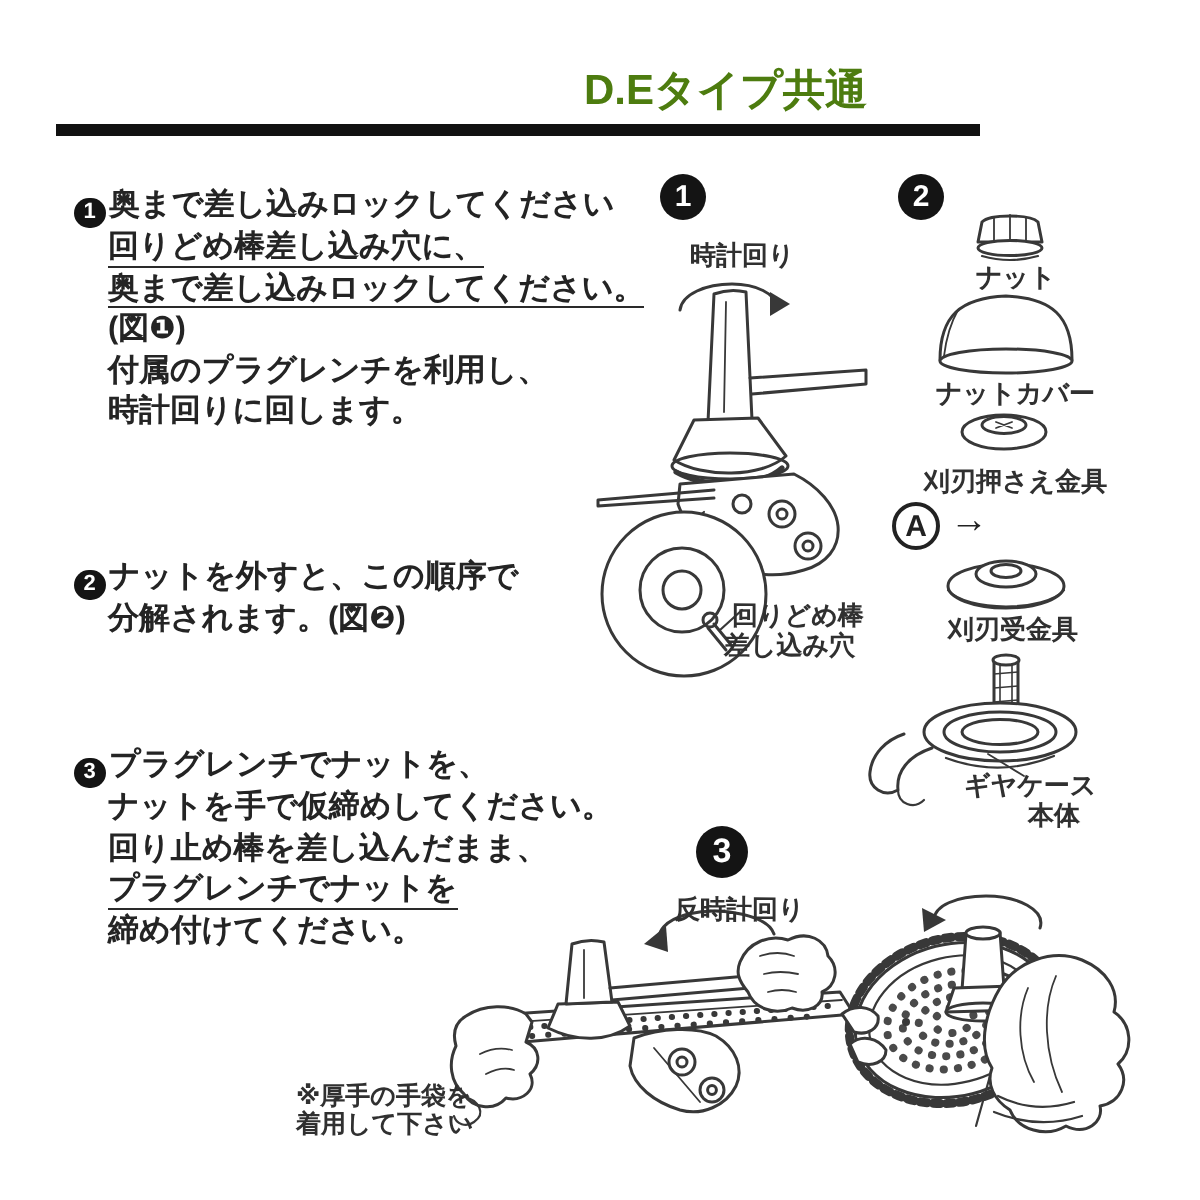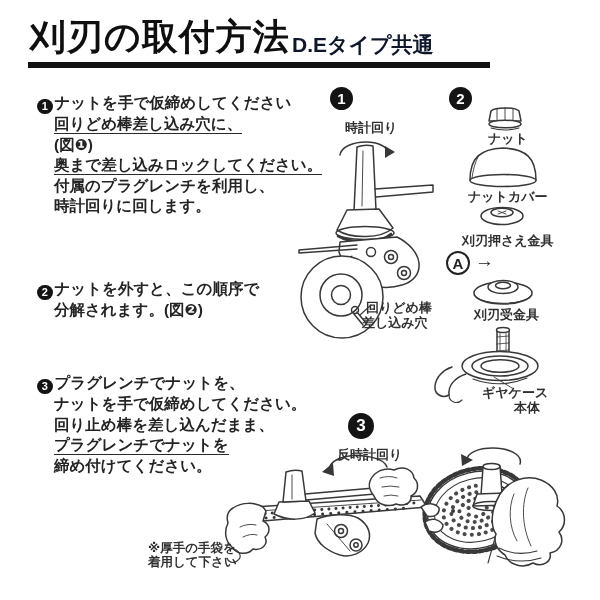--- a/index.html
+++ b/index.html
@@ -1,21 +1,21 @@
 <!DOCTYPE html>
 <html><head>
 <meta charset="utf-8">
 <style>
   * { margin:0; padding:0; box-sizing:border-box; }
   html,body { width:600px; height:600px; background:#ffffff; }
   body { font-family:"Liberation Sans","DejaVu Sans",sans-serif; color:#1f1f1f; overflow:hidden; }
   .page { position:relative; width:600px; height:600px; background:#fff; }
 
   .title { position:absolute; left:30px; top:13px; font-size:36px; font-weight:bold; color:#0f0f0f; letter-spacing:1px; white-space:nowrap; }
-  .subtitle { position:absolute; left:292px; top:31px; font-size:21px; font-weight:bold; color:#0f172a; white-space:nowrap; }
+  .subtitle { position:absolute; left:292px; top:31px; font-size:21px; font-weight:bold; color:#4d7c0f; white-space:nowrap; }
   .title-bar { position:absolute; left:28px; top:62px; width:462px; height:6px; background:#111; }
 
   .step { position:absolute; font-size:15.5px; line-height:20.6px; font-weight:600; color:#242424; }
   .step .line { white-space:nowrap; }
   .step .ind { padding-left:17px; }
   .u { border-bottom:1.6px solid #2a2a2a; padding-bottom:0.5px; }
   .bullet { display:inline-flex; width:15.5px; height:15.5px; border-radius:50%; background:#141414; color:#fff;
             font-size:11px; font-weight:bold; align-items:center; justify-content:center; margin-right:2px; vertical-align:-2px; }
 
   .badge { position:absolute; border-radius:50%; background:#141414; color:#fff; font-weight:bold;
@@ -133,29 +133,28 @@
       <path d="M462,466 L461,454 L473,460 Z" fill="#383838" stroke="none"></path>
       <path d="M500,494 C508,481 526,474 541,480 C553,485 560,495 557,506 C566,512 567,525 559,532 C565,540 561,551 550,553 C552,561 543,568 533,563 C523,569 509,565 505,555 C497,550 493,542 496,534 C490,525 491,509 500,494 Z" fill="#fff"></path>
       <path d="M514,494 C508,508 509,527 517,541 M528,488 C521,504 522,527 531,546" stroke-width="0.9"></path>
       <path d="M499,548 Q517,557 537,551 M497,556 Q519,565 541,558" stroke-width="1.1"></path>
       <path d="M495,538 L488,563" stroke-width="1.1"></path>
       <path d="M421,507 C427,502 435,503 439,508 C440,514 434,518 427,516 Z" fill="#fff"></path>
       <path d="M425,522 C431,517 439,519 443,525 C443,531 436,534 429,531 Z" fill="#fff"></path>
     </g>
   </svg>
 
-  <div class="title">刈刃の取付方法</div>
   <div class="subtitle">D.Eタイプ共通</div>
   <div class="title-bar"></div>
 
   <div class="step" style="left:37px; top:93px;">
-    <div class="line"><span class="bullet">1</span><span>ナットを手で仮締めしてください</span></div>
+    <div class="line"><span class="bullet">1</span><span>奥まで差し込みロックしてください</span></div>
     <div class="line ind"><span class="u">回りどめ棒差し込み穴に、</span></div>
+    <div class="line ind"><span class="u">奥まで差し込みロックしてください。</span></div>
     <div class="line ind">(図❶)</div>
-    <div class="line ind"><span class="u">奥まで差し込みロックしてください。</span></div>
     <div class="line ind">付属のプラグレンチを利用し、</div>
     <div class="line ind">時計回りに回します。</div>
   </div>
 
   <div class="step" style="left:37px; top:279px;">
     <div class="line"><span class="bullet">2</span><span>ナットを外すと、この順序で</span></div>
     <div class="line ind">分解されます。(図❷)</div>
   </div>
 
   <div class="step" style="left:37px; top:373px;">

